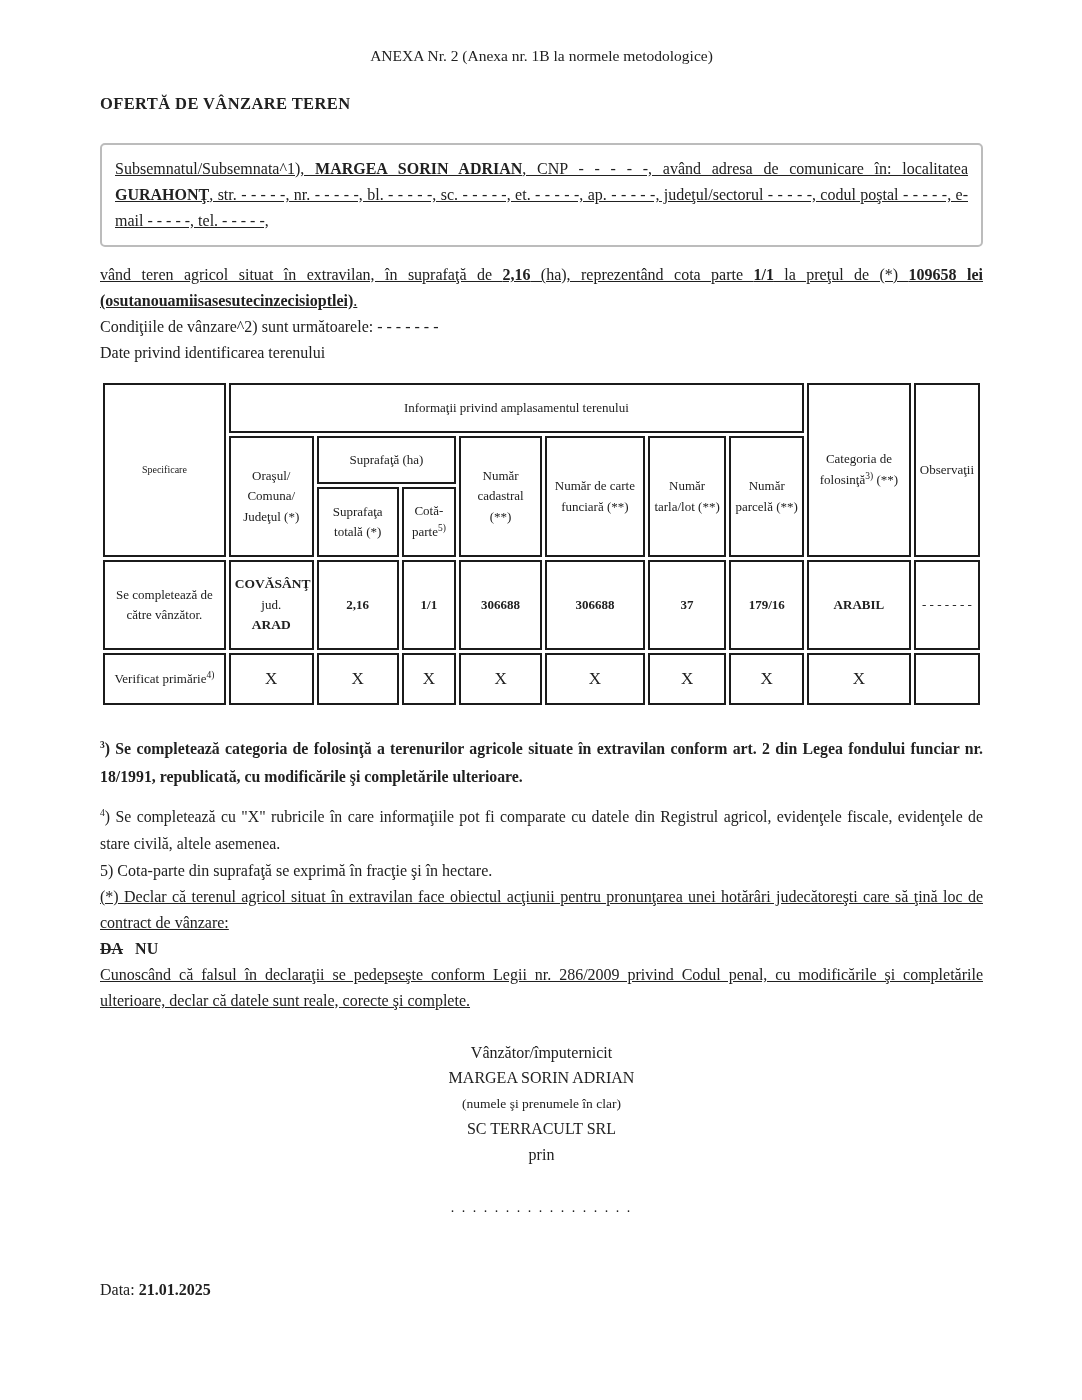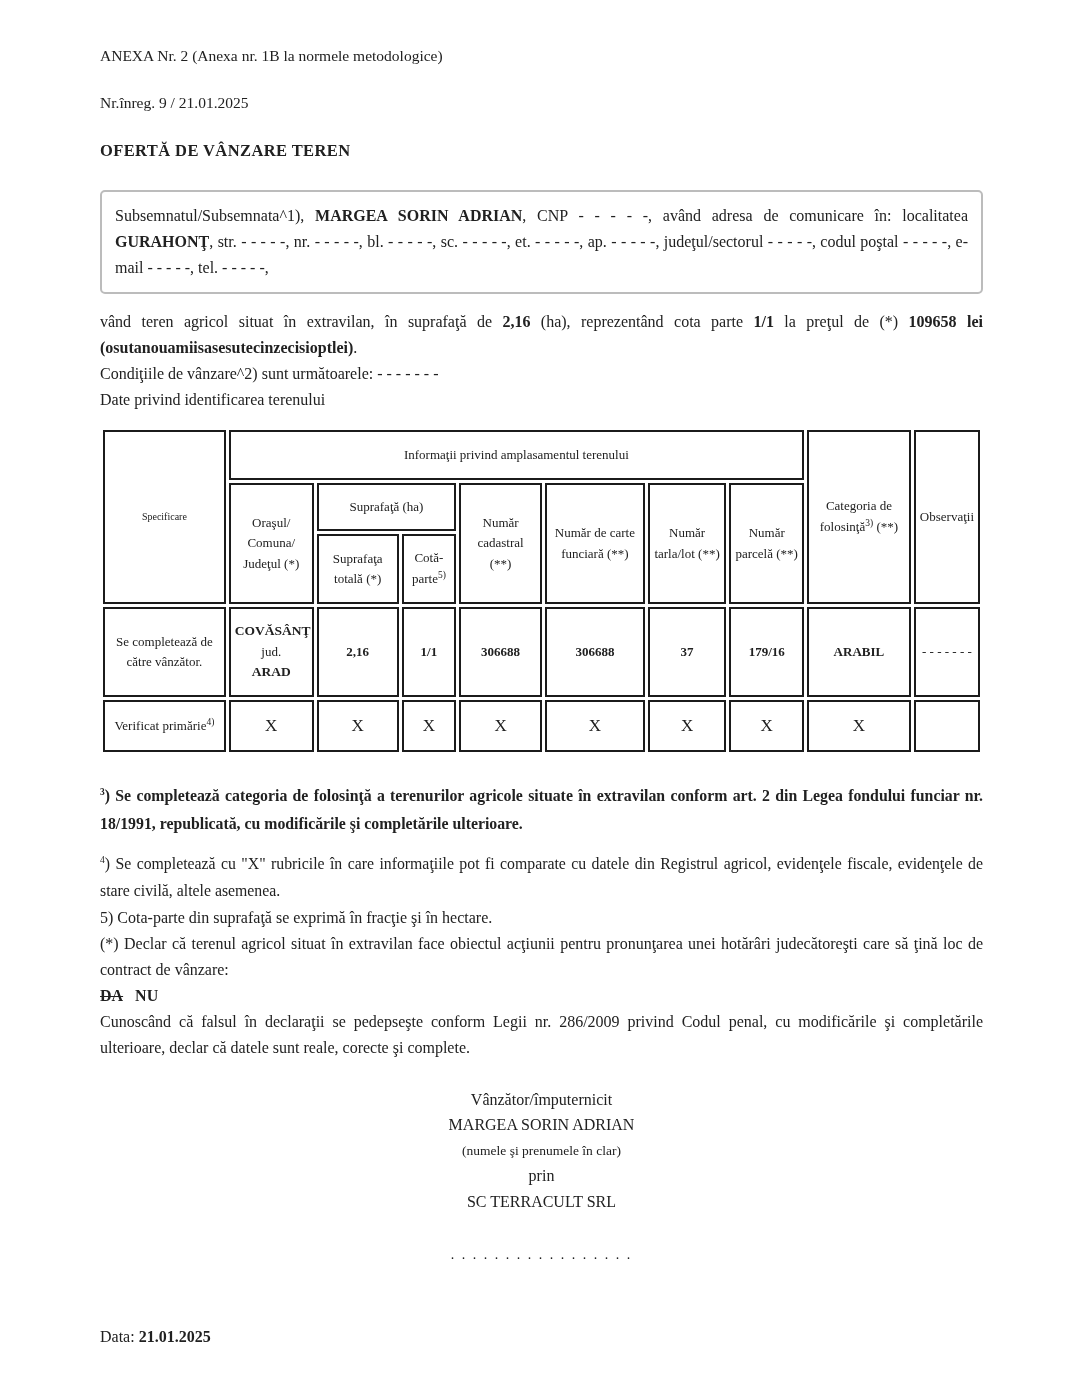--- a/index.html
+++ b/index.html
@@ -4,32 +4,32 @@
 <style>
   * { margin:0; padding:0; box-sizing:content-box; }
   html,body { background:#ffffff; }
   .page {
     width:1082px; height:1400px; background:#ffffff;
     font-family:"Liberation Serif","DejaVu Serif",serif;
     color:#212121; position:relative; overflow:hidden;
   }
   .content { padding:46px 99px 0 100px; }
   .line { font-size:15.5px; line-height:20px; }
-  .right { text-align:left; }
+  .right { text-align:center; }
   .b { font-weight:bold; }
   .reg { margin-top:27px; }
   .doc-title {
     margin-top:28px; text-align:left; font-weight:bold;
     font-size:16.5px; letter-spacing:0.4px; line-height:20px;
   }
   .intro-box {
     margin-top:29px; border:2px solid #bcbcbc; border-radius:5px;
     padding:11px 13px; font-size:16px; line-height:25.5px; text-align:justify;
   }
-  .para { font-size:16px; line-height:26px; text-align:justify; }
+  .para { font-size:16px; line-height:26px; text-align:justify;text-decoration:underline; }
   .offer-para { margin-top:15px; }
   .simple-line { font-size:16px; line-height:26px; }
 
   table.land {
     margin-top:14px; border-collapse:separate; border-spacing:3px;
     table-layout:fixed; width:883px; font-size:13px;
   }
   table.land td {
     border:2px solid #1b1b1b; text-align:center; vertical-align:middle;
     padding:11px 4px; line-height:1.55; overflow:hidden;
@@ -55,21 +55,20 @@
   .sig-dots { margin-top:28px; font-size:14px; letter-spacing:2px; }
   .footer-date { margin-top:58px; font-size:16px; line-height:22px; }
 </style>
 </head>
 <body>
 
 <div class="page">
   <div class="content">
 
     <div class="line right">ANEXA Nr. 2 (Anexa nr. 1B la normele metodologice)</div>
-    <div class="line right reg">Nr.înreg. 9 / 21.01.2025</div>
     <div class="doc-title">OFERTĂ DE VÂNZARE TEREN</div>
 
     <div class="intro-box para">
       <span>Subsemnatul/Subsemnata^1), </span><span class="b">MARGEA SORIN ADRIAN</span><span>, CNP - - - - -, având adresa de comunicare în: localitatea </span><span class="b">GURAHONŢ</span><span>, str. - - - - -, nr. - - - - -, bl. - - - - -, sc. - - - - -, et. - - - - -, ap. - - - - -, judeţul/sectorul - - - - -, codul poştal - - - - -, e-mail - - - - -, tel. - - - - -,</span>
     </div>
 
     <p class="para offer-para">
       <span>vând teren agricol situat în extravilan, în suprafaţă de </span><span class="b">2,16</span><span> (ha), reprezentând cota parte </span><span class="b">1/1</span><span> la preţul de (*) </span><span class="b">109658 lei</span><span> </span><span class="b">(osutanouamiisasesutecinzecisioptlei)</span><span>.</span>
     </p>
     <div class="simple-line">Condiţiile de vânzare^2) sunt următoarele: - - - - - - -</div>
@@ -146,22 +145,22 @@
     <p class="para">(*) Declar că terenul agricol situat în extravilan face obiectul acţiunii pentru pronunţarea unei hotărâri judecătoreşti care să ţină loc de contract de vânzare:</p>
     <div class="danu">
       <span class="strike">DA</span><span class="nu">NU</span>
     </div>
     <p class="para">Cunoscând că falsul în declaraţii se pedepseşte conform Legii nr. 286/2009 privind Codul penal, cu modificările şi completările ulterioare, declar că datele sunt reale, corecte şi complete.</p>
 
     <div class="sig">
       <div>Vânzător/împuternicit</div>
       <div>MARGEA SORIN ADRIAN</div>
       <div class="sig-hint">(numele şi prenumele în clar)</div>
+      <div>SC TERRACULT SRL</div>
       <div>prin</div>
-      <div>SC TERRACULT SRL</div>
       <div class="sig-dots">. . . . . . . . . . . . . . . . .</div>
     </div>
 
     <div class="footer-date">
       <span>Data: </span><span class="b">21.01.2025</span>
     </div>
 
   </div>
 </div>
 

